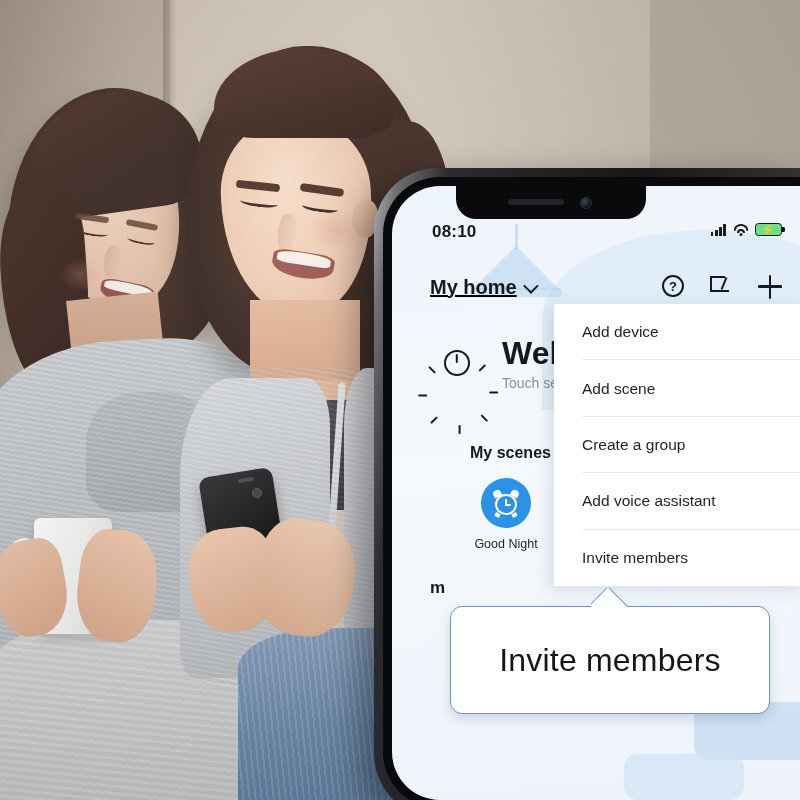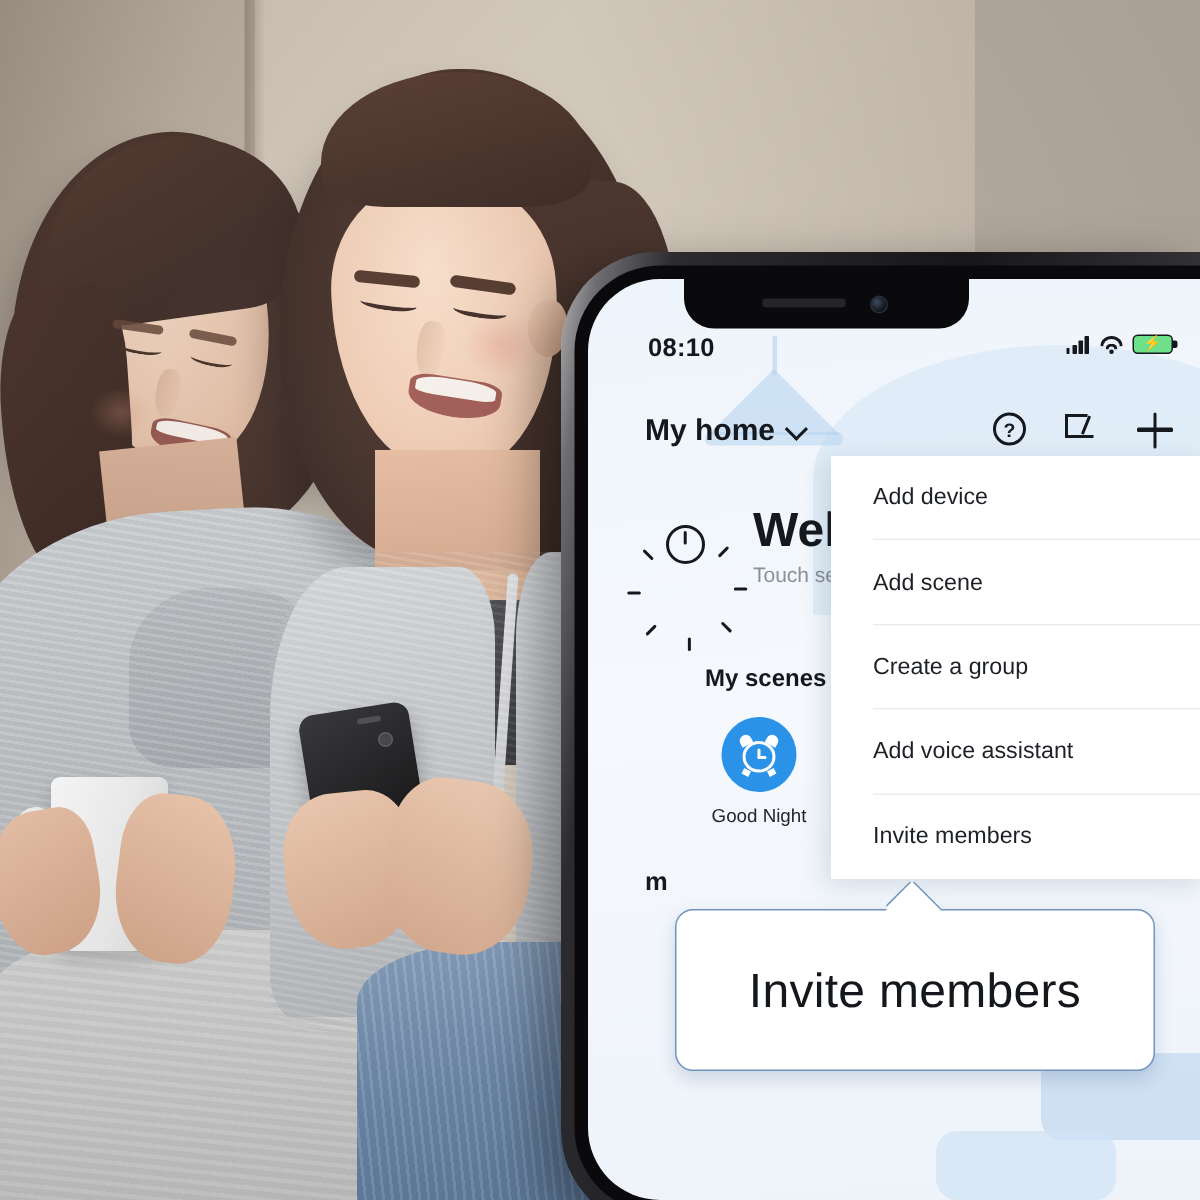--- a/index.html
+++ b/index.html
@@ -252,21 +252,21 @@
   .hill{ position:absolute; left:150px; top:44px; width:330px; height:180px;
     background:rgba(205,226,245,.45); border-radius:50% 50% 0 0; z-index:0;}
   .blob1{ position:absolute; right:-10px; bottom:40px; width:120px; height:58px;
     background:rgba(196,218,240,.75); border-radius:14px; z-index:1;}
   .blob2{ position:absolute; right:60px; bottom:0px; width:120px; height:46px;
     background:rgba(208,227,245,.7); border-radius:14px; z-index:1;}
 
   
   .app-head{ position:absolute; left:0; top:78px; width:412px; height:46px; z-index:6;
     display:flex; align-items:center; padding:0 22px 0 38px;}
-  .home-sel{ display:flex; align-items:center; gap:7px; cursor:pointer;}
+  .home-sel{ display:flex; align-items:center; gap:7px; cursor:pointer;text-decoration:underline;}
   .home-name{ font-size:20px; font-weight:bold; color:#15181d;}
   .chev{ width:11px; height:11px; border-right:2.6px solid #15181d;
     border-bottom:2.6px solid #15181d; transform:rotate(45deg) translateY(-2px);}
   .head-ico{ margin-left:auto; display:flex; align-items:center; gap:24px;}
   .ico{ width:24px; height:24px; position:relative; cursor:pointer;}
   .ico-help{ border:2.2px solid #15181d; border-radius:50%; width:22px; height:22px;
     display:flex; align-items:center; justify-content:center;
     font-size:13px; font-weight:bold; color:#15181d;}
   .ico-scan b{ position:absolute; background:#15181d;}
   .ico-scan b:nth-child(1){ left:0; top:1px; width:15px; height:2.4px;}

